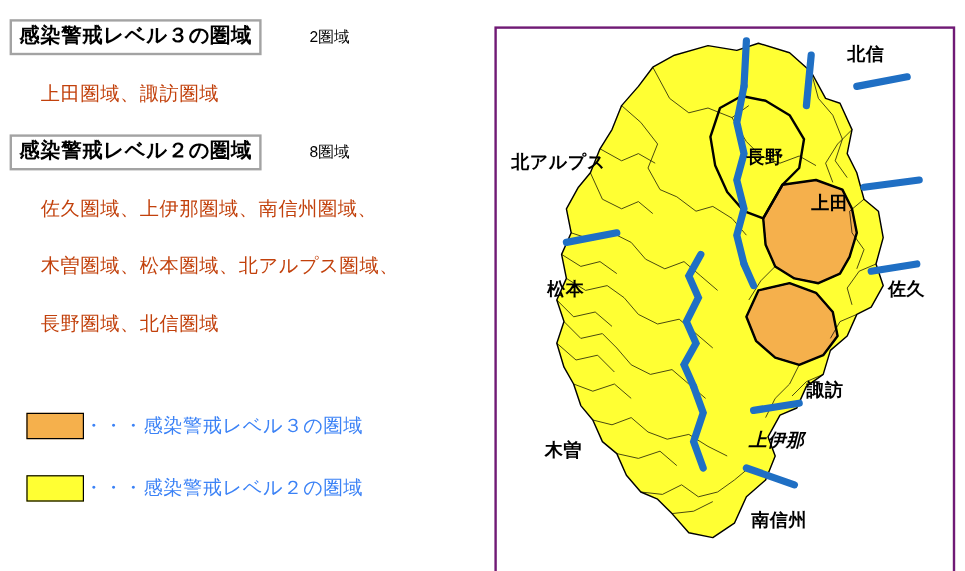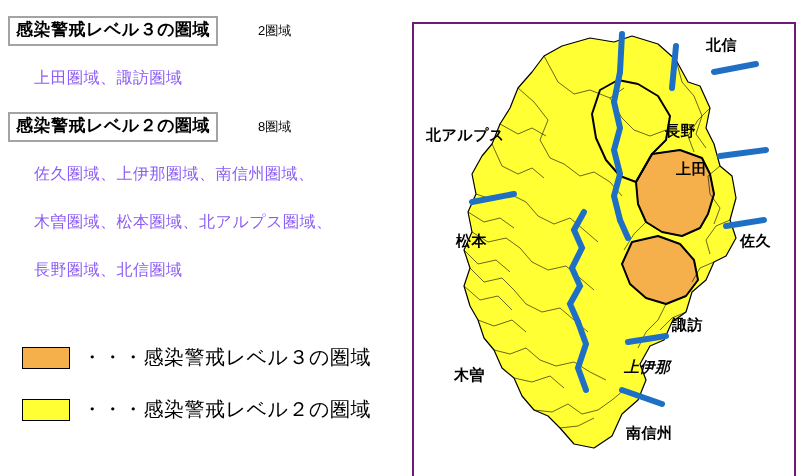--- a/index.html
+++ b/index.html
@@ -42,21 +42,21 @@
   }
   .level-count {
     position: absolute;
     font-size: 13px;
     color: #000000;
     white-space: nowrap;
   }
   .area-line {
     position: absolute;
     font-size: 16px;
-    color: #8b5cf6;
+    color: #c2410c;
     white-space: nowrap;
     letter-spacing: 0.5px;
   }
 
   #heading-l3 { left: 8px;  top: 16px; }
   #count-l3   { left: 258px; top: 22px; }
   #line-l3-1  { left: 34px; top: 68px; }
 
   #heading-l2 { left: 8px;  top: 112px; }
   #count-l2   { left: 258px; top: 118px; }
@@ -73,23 +73,22 @@
   #legend-row-l3 { left: 22px; top: 344px; }
   #legend-row-l2 { left: 22px; top: 396px; }
 
   .legend-swatch {
     width: 48px;
     height: 22px;
     border: 1px solid #000000;
     box-sizing: border-box;
   }
   .legend-text {
-    margin-left: 12px;
-    font-size: 20px;
-    color: #000000;
+    font-size: 16px;
+    color: #3b82f6;
     white-space: nowrap;
     letter-spacing: 0.5px;
   }
 
   
   #map-panel {
     position: absolute;
     left: 412px;
     top: 22px;
     width: 384px;
@@ -109,21 +108,21 @@
   .map-label {
     position: absolute;
     font-size: 15px;
     font-weight: bold;
     color: #000000;
     white-space: nowrap;
     letter-spacing: 0.5px;
   }
   #label-hokushin   { left: 292px; top: 12px; }
   #label-kitaalps   { left: 12px;  top: 102px; }
-  #label-nagano     { left: 208px; top: 98px; padding-left: 43px; }
+  #label-nagano     { left: 208px; top: 98px; }
   #label-ueda       { left: 262px; top: 136px; font-family: Liberation Mono, monospace; }
   #label-saku       { left: 310px; top: 208px; margin-left: 16px; }
   #label-matsumoto  { left: 42px;  top: 208px; font-family: Liberation Serif, serif; }
   #label-suwa       { left: 258px; top: 292px; }
   #label-kamiina    { left: 210px; top: 334px; font-style: italic; }
   #label-kiso       { left: 40px;  top: 342px; }
   #label-minamishin { left: 212px; top: 400px; }
 </style>
 </head>
 <body>

